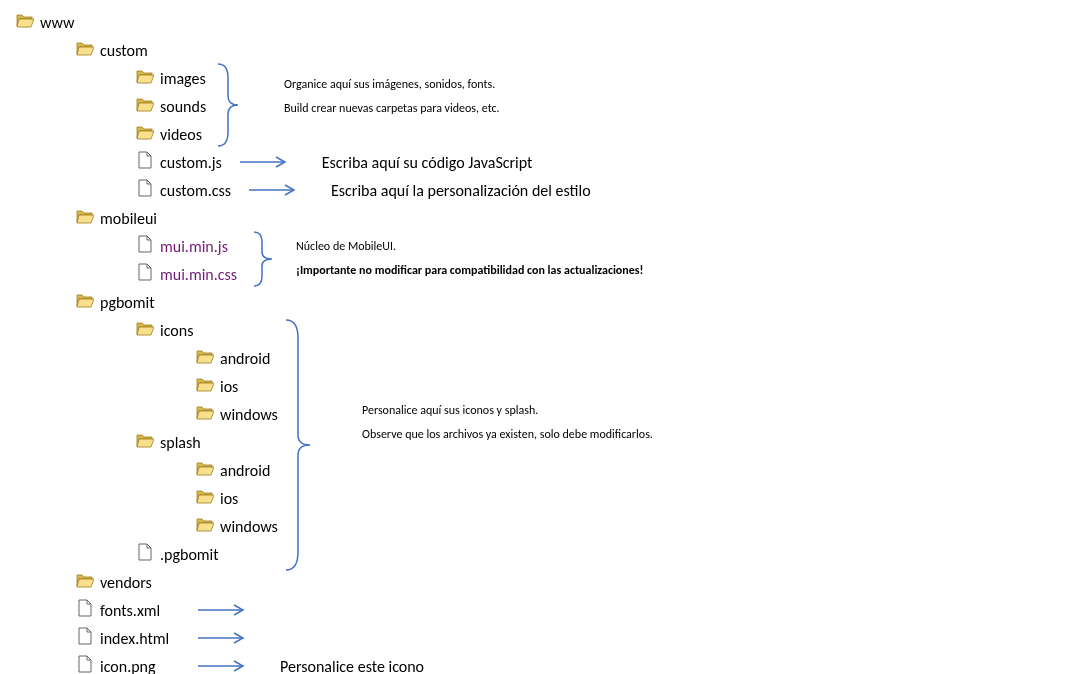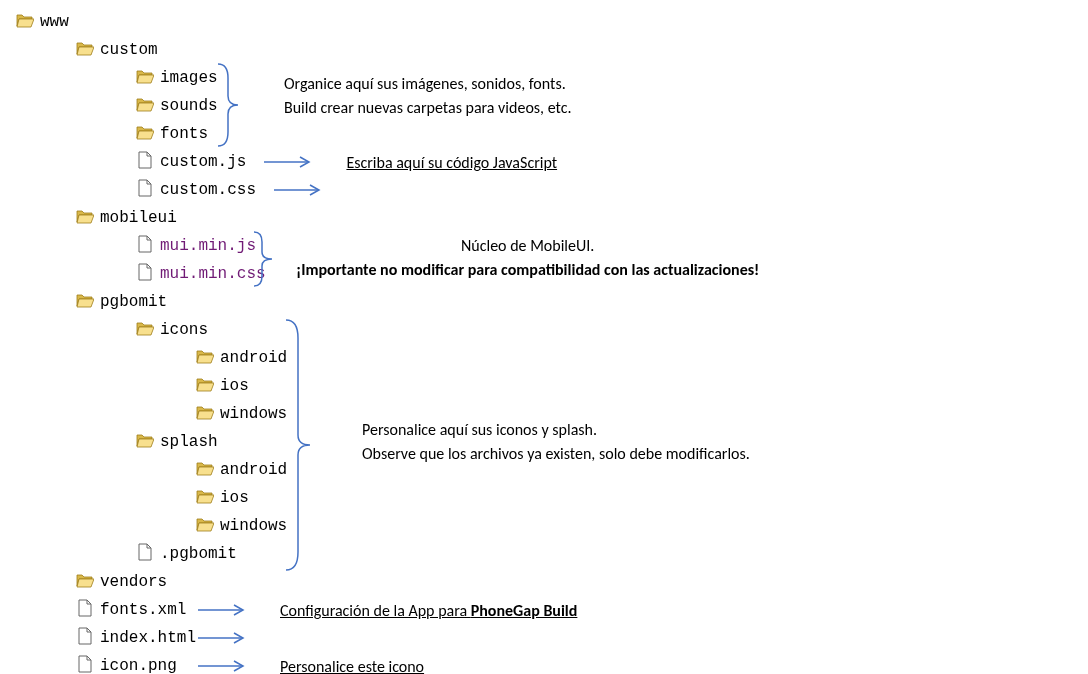--- a/index.html
+++ b/index.html
@@ -24,37 +24,35 @@
   .indent-2 { padding-left: 120px; }
   .indent-3 { padding-left: 180px; align-items: center; }
   .icon {
     display: inline-block;
     vertical-align: middle;
     margin-right: 6px;
   }
   .label {
     display: inline-block;
     vertical-align: middle;
-    font-family: Liberation Mono, monospace;
   }
   .red { color: #701a75; }
   .arrow {
     display: inline-block;
     margin-left: 18px;
     margin-right: 34px;
     vertical-align: middle;
   }
   .note {
     display: inline-block;
     vertical-align: middle;
-    text-decoration: underline;
   }
   .annot {
     position: absolute;
-    font-size: 16px;
+    font-size: 12px;
     line-height: 24px;
   }
   .b { font-weight: bold; }
   .brace {
     position: absolute;
     stroke: #4472C4;
     stroke-width: 1.5;
     fill: none;
   }
 </style>
@@ -103,21 +101,21 @@
   <span class="icon"><svg width="18" height="18">
         <use href="#folder-open"></use>
       </svg></span>
   <span class="label">sounds</span>
 </div>
 
 <div class="row indent-2">
   <span class="icon"><svg width="18" height="18">
         <use href="#folder-open"></use>
       </svg></span>
-  <span class="label">fonts</span>
+  <span class="label">videos</span>
 </div>
 
 <div class="row indent-2">
   <span class="icon"><svg width="18" height="18">
         <use href="#file-doc"></use>
       </svg></span>
   <span class="label">custom.js</span>
   <span class="arrow"><svg width="48" height="12">
         <use href="#arrow-right"></use>
       </svg></span>
@@ -125,20 +123,21 @@
 </div>
 
 <div class="row indent-2">
   <span class="icon"><svg width="18" height="18">
         <use href="#file-doc"></use>
       </svg></span>
   <span class="label">custom.css</span>
   <span class="arrow"><svg width="48" height="12">
         <use href="#arrow-right"></use>
       </svg></span>
+  <span class="note">Escriba aquí la personalización del estilo</span>
 </div>
 
 <div class="row indent-1">
   <span class="icon"><svg width="18" height="18">
         <use href="#folder-open"></use>
       </svg></span>
   <span class="label">mobileui</span>
 </div>
 
 <div class="row indent-2">
@@ -233,23 +232,20 @@
 </div>
 
 <div class="row indent-1">
   <span class="icon"><svg width="18" height="18">
         <use href="#file-doc"></use>
       </svg></span>
   <span class="label" style="width:80px">fonts.xml</span>
   <span class="arrow"><svg width="48" height="12">
         <use href="#arrow-right"></use>
       </svg></span>
-  <span class="note">
-    <span>Configuración de la App para </span><span class="b">PhoneGap Build</span>
-  </span>
 </div>
 
 <div class="row indent-1">
   <span class="icon"><svg width="18" height="18">
         <use href="#file-doc"></use>
       </svg></span>
   <span class="label" style="width:80px">index.html</span>
   <span class="arrow"><svg width="48" height="12">
         <use href="#arrow-right"></use>
       </svg></span>
@@ -270,24 +266,24 @@
   <path d="M2 2 Q12 2 12 16 L12 34 Q12 43 22 43 Q12 43 12 52 L12 70 Q12 84 2 84"></path>
 </svg>
 <div class="annot" style="left:284px; top:72px;">
   <div>Organice aquí sus imágenes, sonidos, fonts.</div>
   <div>Build crear nuevas carpetas para videos, etc.</div>
 </div>
 
 <svg class="brace" style="left:252px; top:230px;" width="22" height="58">
   <path d="M2 2 Q10 2 10 12 L10 22 Q10 29 20 29 Q10 29 10 36 L10 46 Q10 56 2 56"></path>
 </svg>
-<div class="annot" style="left:296px; top:234px;text-align:center;">
+<div class="annot" style="left:296px; top:234px;">
   <div>Núcleo de MobileUI.</div>
   <div class="b">¡Importante no modificar para compatibilidad con las actualizaciones!</div>
 </div>
 
 <svg class="brace" style="left:284px; top:318px;" width="28" height="254">
   <path d="M2 2 Q14 2 14 20 L14 117 Q14 127 26 127 Q14 127 14 137 L14 234 Q14 252 2 252"></path>
 </svg>
-<div class="annot" style="left:362px; top:418px;">
+<div class="annot" style="left:362px; top:398px;">
   <div>Personalice aquí sus iconos y splash.</div>
   <div>Observe que los archivos ya existen, solo debe modificarlos.</div>
 </div>
 
 </body></html>

